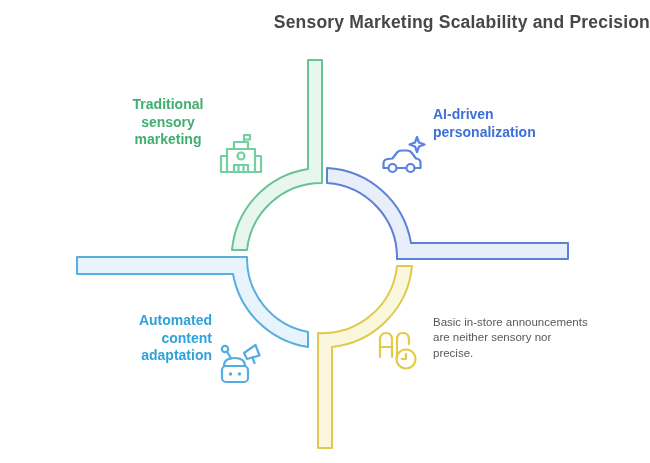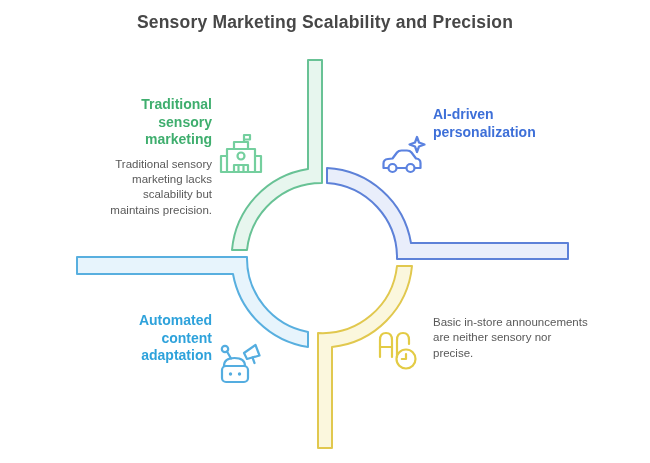--- a/index.html
+++ b/index.html
@@ -1,21 +1,21 @@
 <!DOCTYPE html>
 <html><head>
 <meta charset="utf-8">
 <style>
   html,body{margin:0;padding:0;background:#fff;}
   .canvas{
     position:relative;width:650px;height:463px;background:#fff;overflow:hidden;
     font-family:"Liberation Sans","DejaVu Sans",sans-serif;
   }
   .page-title{
-    position:absolute;top:12px;left:0;width:650px;text-align:center;
+    position:absolute;top:12px;left:0;width:650px;text-align:right;
     font-size:17.5px;font-weight:bold;letter-spacing:.2px;
   }
   .diagram{position:absolute;left:0;top:0;}
   .diagram path{stroke-width:2;stroke-linejoin:round;}
   .qblock{position:absolute;}
   .q-right{text-align:right;}
   .q-left{text-align:left;}
   .q-title{font-size:14px;font-weight:bold;line-height:1.25;margin:0 0 8px 0;}
   .q-desc{font-size:11.5px;line-height:1.34;margin:0;}
   .q-right .q-title{margin-left:auto;}
@@ -34,22 +34,21 @@
   <div class="page-title" style="color: rgb(71, 71, 71);">Sensory Marketing Scalability and Precision</div>
 
   <svg class="diagram" width="650" height="463" viewBox="0 0 650 463">
     <path d="M 308 60 L 322 60 L 322 183 A 75 75 0 0 0 247 250 L 232 250 A 90 90 0 0 1 308 169 Z" fill="#e7f6ee" stroke="#68c295"></path>
     <path d="M 327 168 A 90 90 0 0 1 411 243 L 568 243 L 568 259 L 397 259 A 75 75 0 0 0 327 183 Z" fill="#e9eefb" stroke="#5d81d8"></path>
     <path d="M 77 257 L 247 257 A 75 75 0 0 0 308 332 L 308 347 A 90 90 0 0 1 233 274 L 77 274 Z" fill="#e7f4fc" stroke="#58afdf"></path>
     <path d="M 412 266 A 90 90 0 0 1 332 347 L 332 448 L 318 448 L 318 333 A 75 75 0 0 0 397 266 Z" fill="#fbf7dd" stroke="#e1c84e"></path>
   </svg>
 
   <div class="qblock q-right" style="right:438px;top:96px;width:130px;">
-    <div class="q-title" style="width: 88px; color: rgb(63, 174, 110);">Traditional sensory marketing</div>
-    <div class="q-desc" style="width: 116px; color: rgb(89, 89, 89);">Traditional sensory marketing lacks scalability but maintains precision.</div>
+    <div class="q-title" style="width: 88px; color: rgb(63, 174, 110); text-align: center;">Traditional sensory marketing</div>
   </div>
   <span class="icon" style="left: 217px; top: 132px; color: rgb(116, 207, 158);">
     <svg width="48" height="48" viewBox="0 0 48 48">
       <path d="M 27 10 V 3 H 33 V 7.5 H 27"></path>
       <path d="M 17 17 V 10 H 31 V 17"></path>
       <rect x="10" y="17" width="28" height="23"></rect>
       <path d="M 10 24 H 4 V 40 H 10"></path>
       <path d="M 38 24 H 44 V 40 H 38"></path>
       <circle cx="24" cy="24" r="3.5"></circle>
       <path d="M 17 40 V 33 H 31 V 40"></path>

